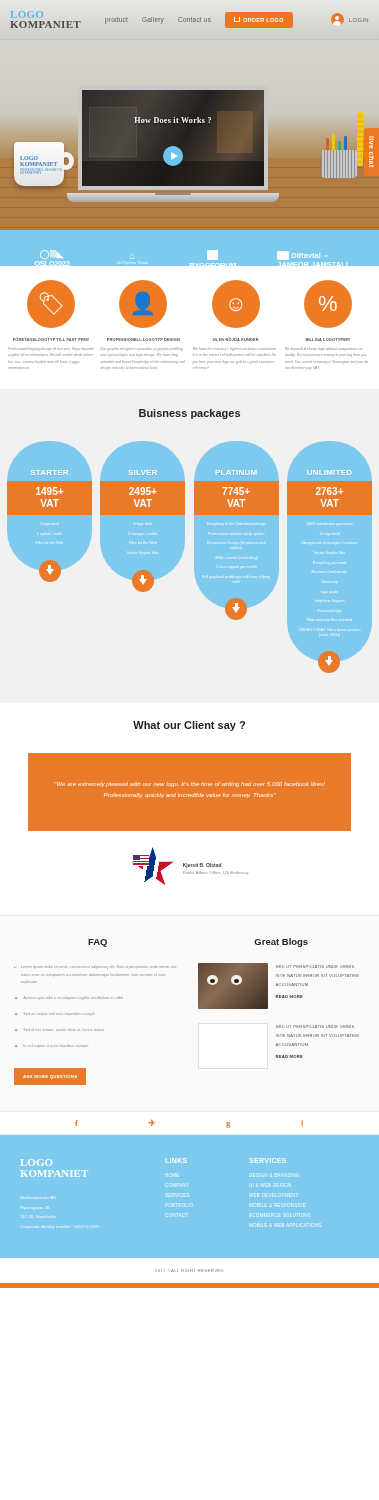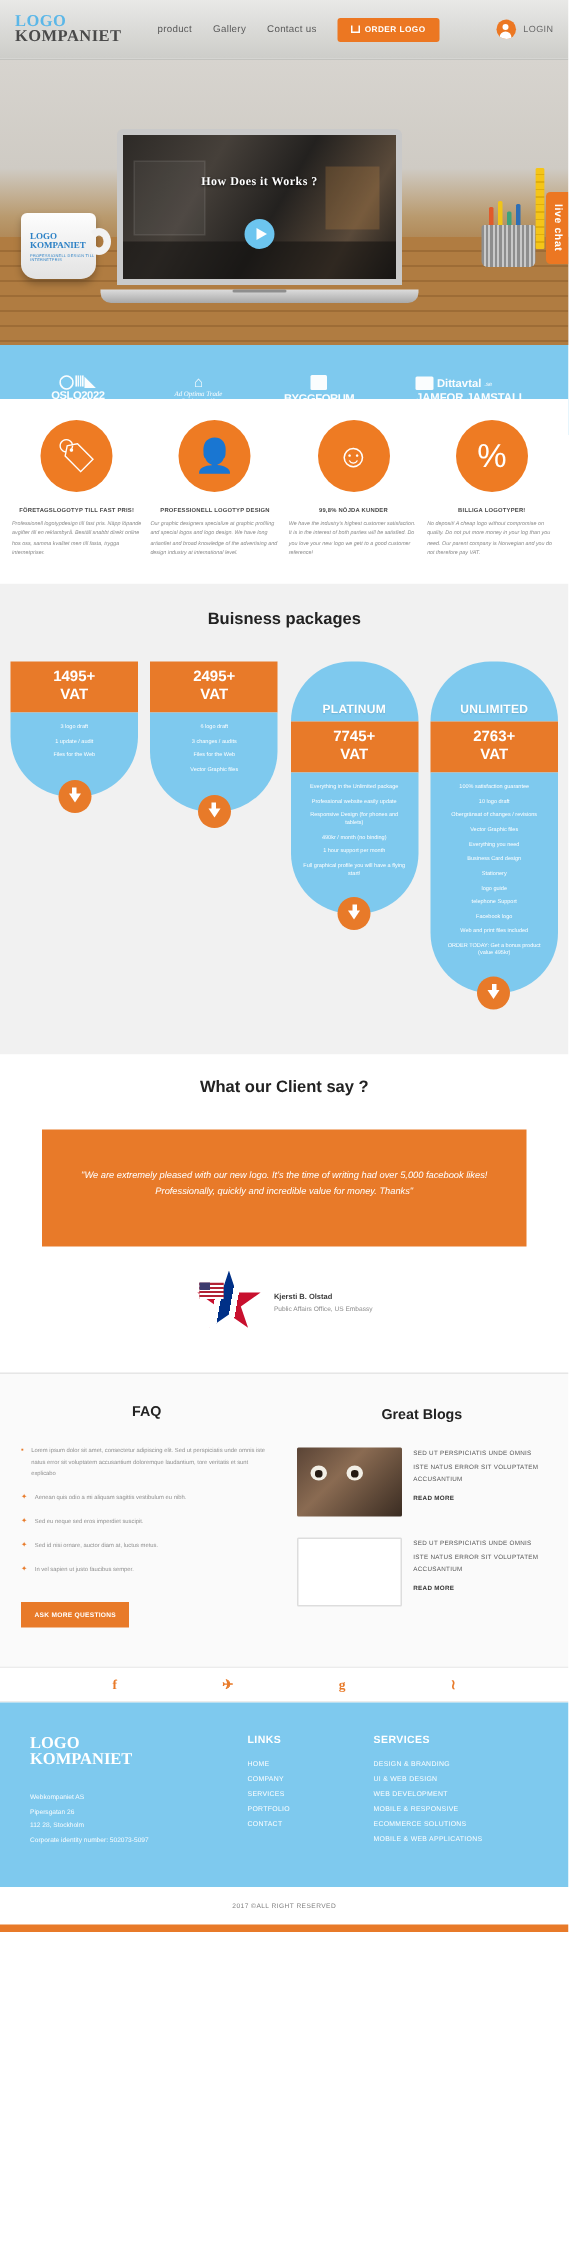--- a/index.html
+++ b/index.html
@@ -129,21 +129,21 @@
   .star-badge{width:44px;height:42px;position:relative;}
   .star{position:absolute;inset:0;clip-path:polygon(50% 0%,61% 35%,98% 35%,68% 57%,79% 91%,50% 70%,21% 91%,32% 57%,2% 35%,39% 35%);
     background:linear-gradient(100deg,#c8102e 0%,#c8102e 30%,#ffffff 30%,#ffffff 38%,#003087 38%,#003087 52%,#ffffff 52%,#ffffff 60%,#c8102e 60%);}
   .star-flag{position:absolute;left:2px;top:8px;width:16px;height:11px;background:#b22234;
     background-image:repeating-linear-gradient(180deg,#b22234 0 1.4px,#fff 1.4px 2.8px);}
   .star-flag:after{content:"";position:absolute;left:0;top:0;width:7px;height:5px;background:#3c3b6e;}
   .author-name{font-size:5px;font-weight:bold;color:#3b3b3b;}
   .author-role{font-size:4.4px;color:#8c8c8c;margin-top:2px;}
 
   
-  .faqwrap{background:#fafafa;border-top:1px solid #e6e6e6;padding:20px 14px 26px;display:flex;gap:16px;align-items:flex-end;}
+  .faqwrap{background:#fafafa;border-top:1px solid #e6e6e6;padding:20px 14px 26px;display:flex;gap:16px;}
   .col{flex:1;}
   .col-title{text-align:center;font-size:9.5px;font-weight:bold;color:#222;margin-bottom:16px;}
   .faq-item{display:flex;gap:5px;margin-bottom:8px;}
   .faq-bullet{color:#e87a29;font-size:5px;line-height:1.6;flex-shrink:0;}
   .faq-text{font-size:3.9px;color:#8e8e8e;line-height:1.95;}
   .ask-btn{background:#e87a29;color:#fff;font-size:4.4px;font-weight:bold;border:none;
     padding:6px 9px;margin-top:10px;cursor:pointer;letter-spacing:.2px;}
   .blog{display:flex;gap:8px;margin-bottom:14px;}
   .blog-thumb{width:70px;height:46px;flex-shrink:0;border-radius:1px;}
   .thumb-a{background:linear-gradient(135deg,#5a4436 0%,#8a6b52 40%,#3a2c22 100%);position:relative;overflow:hidden;}
@@ -271,34 +271,40 @@
       <div class="feat-h">BILLIGA LOGOTYPER!</div>
       <div class="feat-p">No deposit! A cheap logo without compromise on quality. Do not put more money in your log than you need. Our parent company is Norwegian and you do not therefore pay VAT.</div>
     </div>
   </div>
 
   <div class="packages">
     <div class="pk-title">Buisness packages</div>
     <div class="pk-row">
 
       <div class="pk">
+        <div class="pk-head">
+          <span>STARTER</span>
+        </div>
         <div class="pk-price">
           <span>1495+</span><br><span>VAT</span>
         </div>
         <div class="pk-body">
           <div class="pk-feat">3 logo draft</div>
           <div class="pk-feat">1 update / audit</div>
           <div class="pk-feat">Files for the Web</div>
         </div>
         <div class="pk-arrow">
             <span class="stem"></span>
           </div>
       </div>
 
       <div class="pk">
+        <div class="pk-head">
+          <span>SILVER</span>
+        </div>
         <div class="pk-price">
           <span>2495+</span><br><span>VAT</span>
         </div>
         <div class="pk-body">
           <div class="pk-feat">6 logo draft</div>
           <div class="pk-feat">3 changes / audits</div>
           <div class="pk-feat">Files for the Web</div>
           <div class="pk-feat">Vector Graphic files</div>
         </div>
         <div class="pk-arrow">

